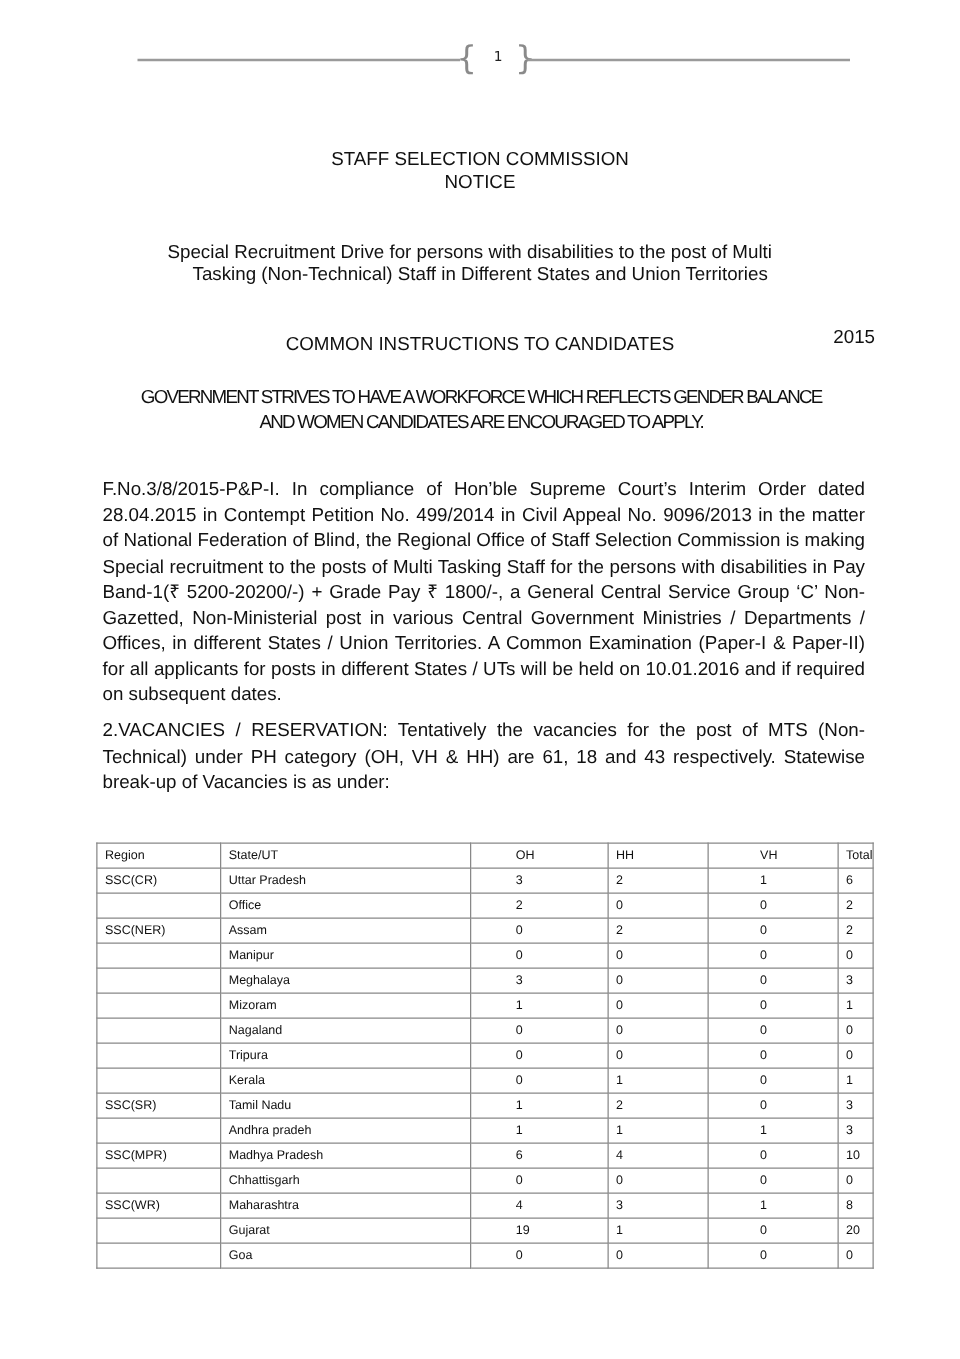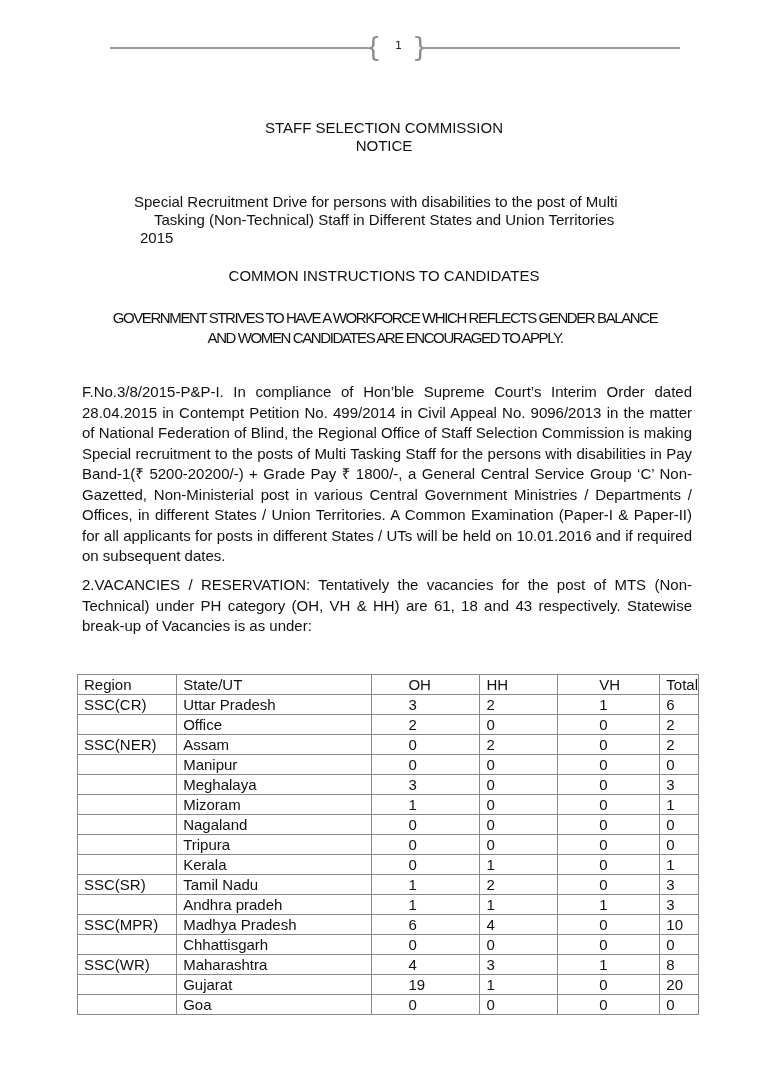--- a/index.html
+++ b/index.html
@@ -13,30 +13,30 @@
   .brace.l { left: 255px; }
   .brace.r { left: 302px; }
   .page-num { position: absolute; left: 285px; top: 5px; font-size: 11px; color: #222; font-family: "DejaVu Sans", sans-serif; }
 
   .center { position: absolute; left: 0; width: 768px; text-align: center; font-size: 15px; }
   .t1 { top: 97px; margin-top: 22px; }
   .t2 { top: 137px; }
   .sub { position: absolute; left: 130px; width: 570px; font-size: 15px; line-height: 18px; }
   .sub .l1 { display: block; padding-left: 4px; }
   .sub .l2 { display: block; padding-left: 24px; }
-  .sub .l3 { display: block; text-align: left; padding-left: 10px; }
+  .sub .l3 { display: block; text-align: right; padding-left: 10px; margin-top: 32px; }
   .t4 { top: 267px; }
   .gov { position: absolute; left: 80px; width: 610px; text-align: center; font-size: 15px; line-height: 20px;
          letter-spacing: -1.4px; top: 308px; }
 
   .para { position: absolute; left: 82px; width: 610px; font-size: 15px; line-height: 20.5px; text-align: justify; }
   .p1 { top: 382px; }
   .p2 { top: 552px; margin-top: 23px; }
 
-  table.vac { position: absolute; left: 77px; top: 674px; width: 622px; border-collapse: collapse; font-size: 15px; }
+  table.vac { position: absolute; left: 77px; top: 674px; width: 622px; border-collapse: collapse; font-size: 10px; }
   table.vac td { border: 1px solid #888; padding: 0 0 0 6px; height: 19px; line-height: 19px; }
   table.vac td.c0 { width: 94px; }
   table.vac td.c1 { width: 199px; }
   table.vac td.c2 { width: 76px; padding-left: 36px; }
   table.vac td.c3 { width: 76px; }
   table.vac td.c4 { width: 64px; padding-left: 41px; }
 </style>
 </head>
 <body>
 

